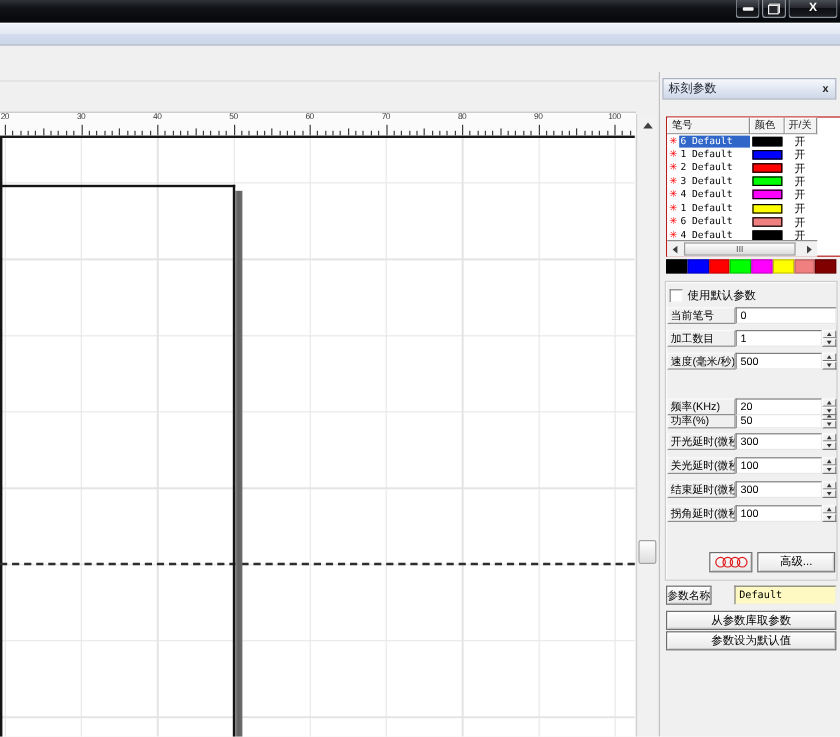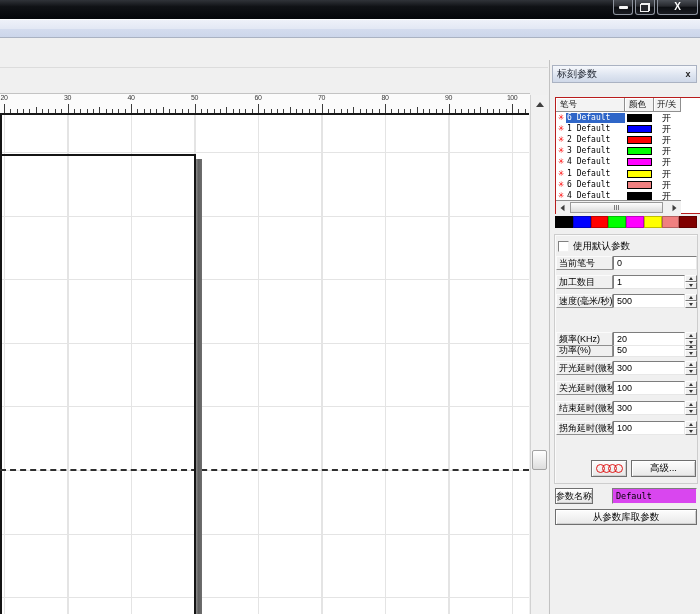--- a/index.html
+++ b/index.html
@@ -128,21 +128,21 @@
   
   .btn3d { background:linear-gradient(#fdfdfd,#e8e8e8); border:1px solid #6f6f6f;
     box-shadow:inset 1px 1px 0 #ffffff, inset -1px -1px 0 #cfcfcf;
     font-size:9.5px; color:#000; display:flex; align-items:center; justify-content:center; }
   .rings-btn { position:absolute; left:39px; top:400px; width:36px; height:17px; gap:0; }
   .ring { width:9px; height:9px; border:1.6px solid #e01818; border-radius:50%; background:transparent; }
   .ring + .ring { margin-left:-3px; }
   .adv-btn { position:absolute; left:79px; top:400px; width:65px; height:17px; }
   .pname-btn { position:absolute; left:3px; top:428px; width:38px; height:16px; font-size:9px; }
   .pname-field { position:absolute; left:60px; top:428px; width:85px; height:16px;
-    background:#d946ef; border:1px solid #7d7d7d; border-bottom-color:#eee; border-right-color:#eee;
+    background:#fef9c3; border:1px solid #7d7d7d; border-bottom-color:#eee; border-right-color:#eee;
     font-family:"DejaVu Sans Mono", monospace; font-size:8.5px; color:#000;
     display:flex; align-items:center; padding-left:3px; }
   .lib-btn { position:absolute; left:3px; top:449px; width:142px; height:16px; }
   .setdef-btn { position:absolute; left:3px; top:466px; width:142px; height:16px; }
 </style>
 </head>
 <body>
 
 <div id="app">
 
@@ -506,15 +506,16 @@
         <span class="ring"></span>
         <span class="ring"></span>
         <span class="ring"></span>
     </div>
     <div class="btn3d adv-btn">高级...</div>
 
     <div class="btn3d pname-btn">参数名称</div>
     <div class="pname-field">Default</div>
 
     <div class="btn3d lib-btn">从参数库取参数</div>
+    <div class="btn3d setdef-btn">参数设为默认值</div>
 
   </div>
 </div>
 
 </body></html>

